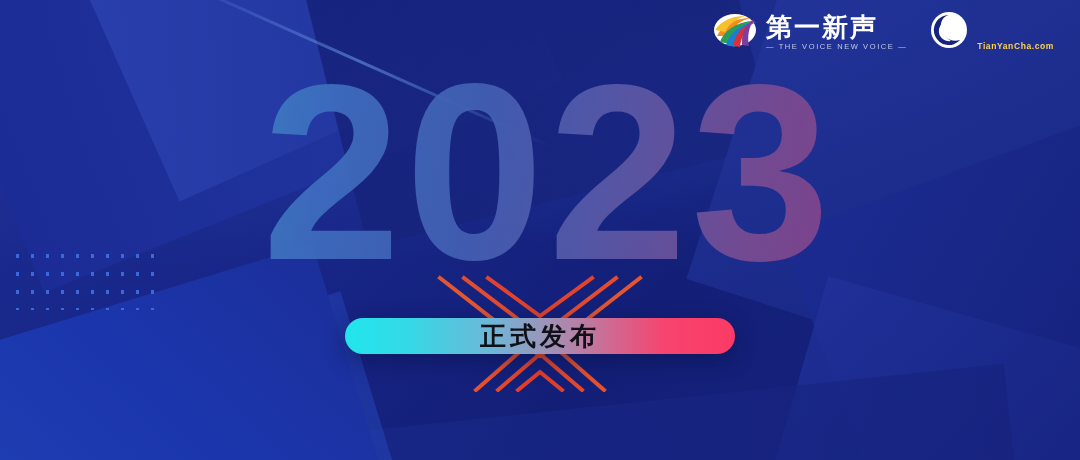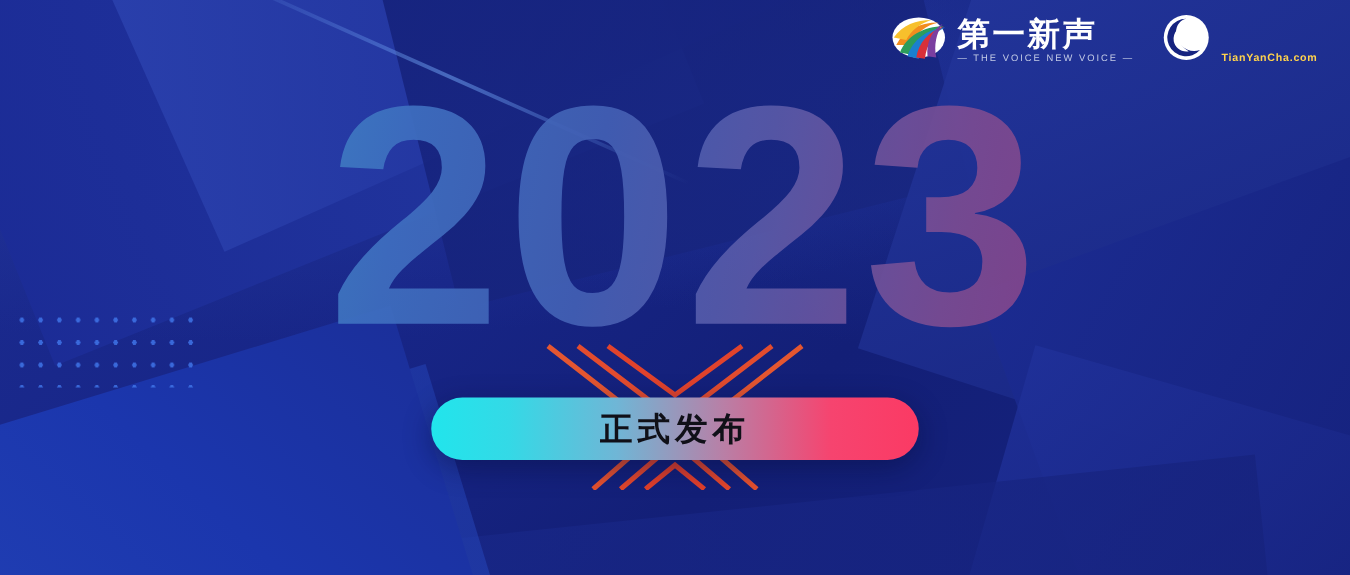--- a/index.html
+++ b/index.html
@@ -198,21 +198,21 @@
   .headline-line { display: block; white-space: nowrap; }
   .headline-line-1 { transform: scaleX(.98); }
 
   
   .cta {
     position: absolute;
     left: 50%;
     transform: translateX(-50%);
     top: 318px;
     width: 390px;
-    height: 50px;
+    height: 36px;
     border-radius: 25px;
     background: linear-gradient(90deg,
         #21e5ec 0%,
         #34d9e6 16%,
         #6fb6d6 38%,
         #b97fa6 60%,
         #f6446f 82%,
         #fb3a64 100%);
     display: flex;
     align-items: center;

